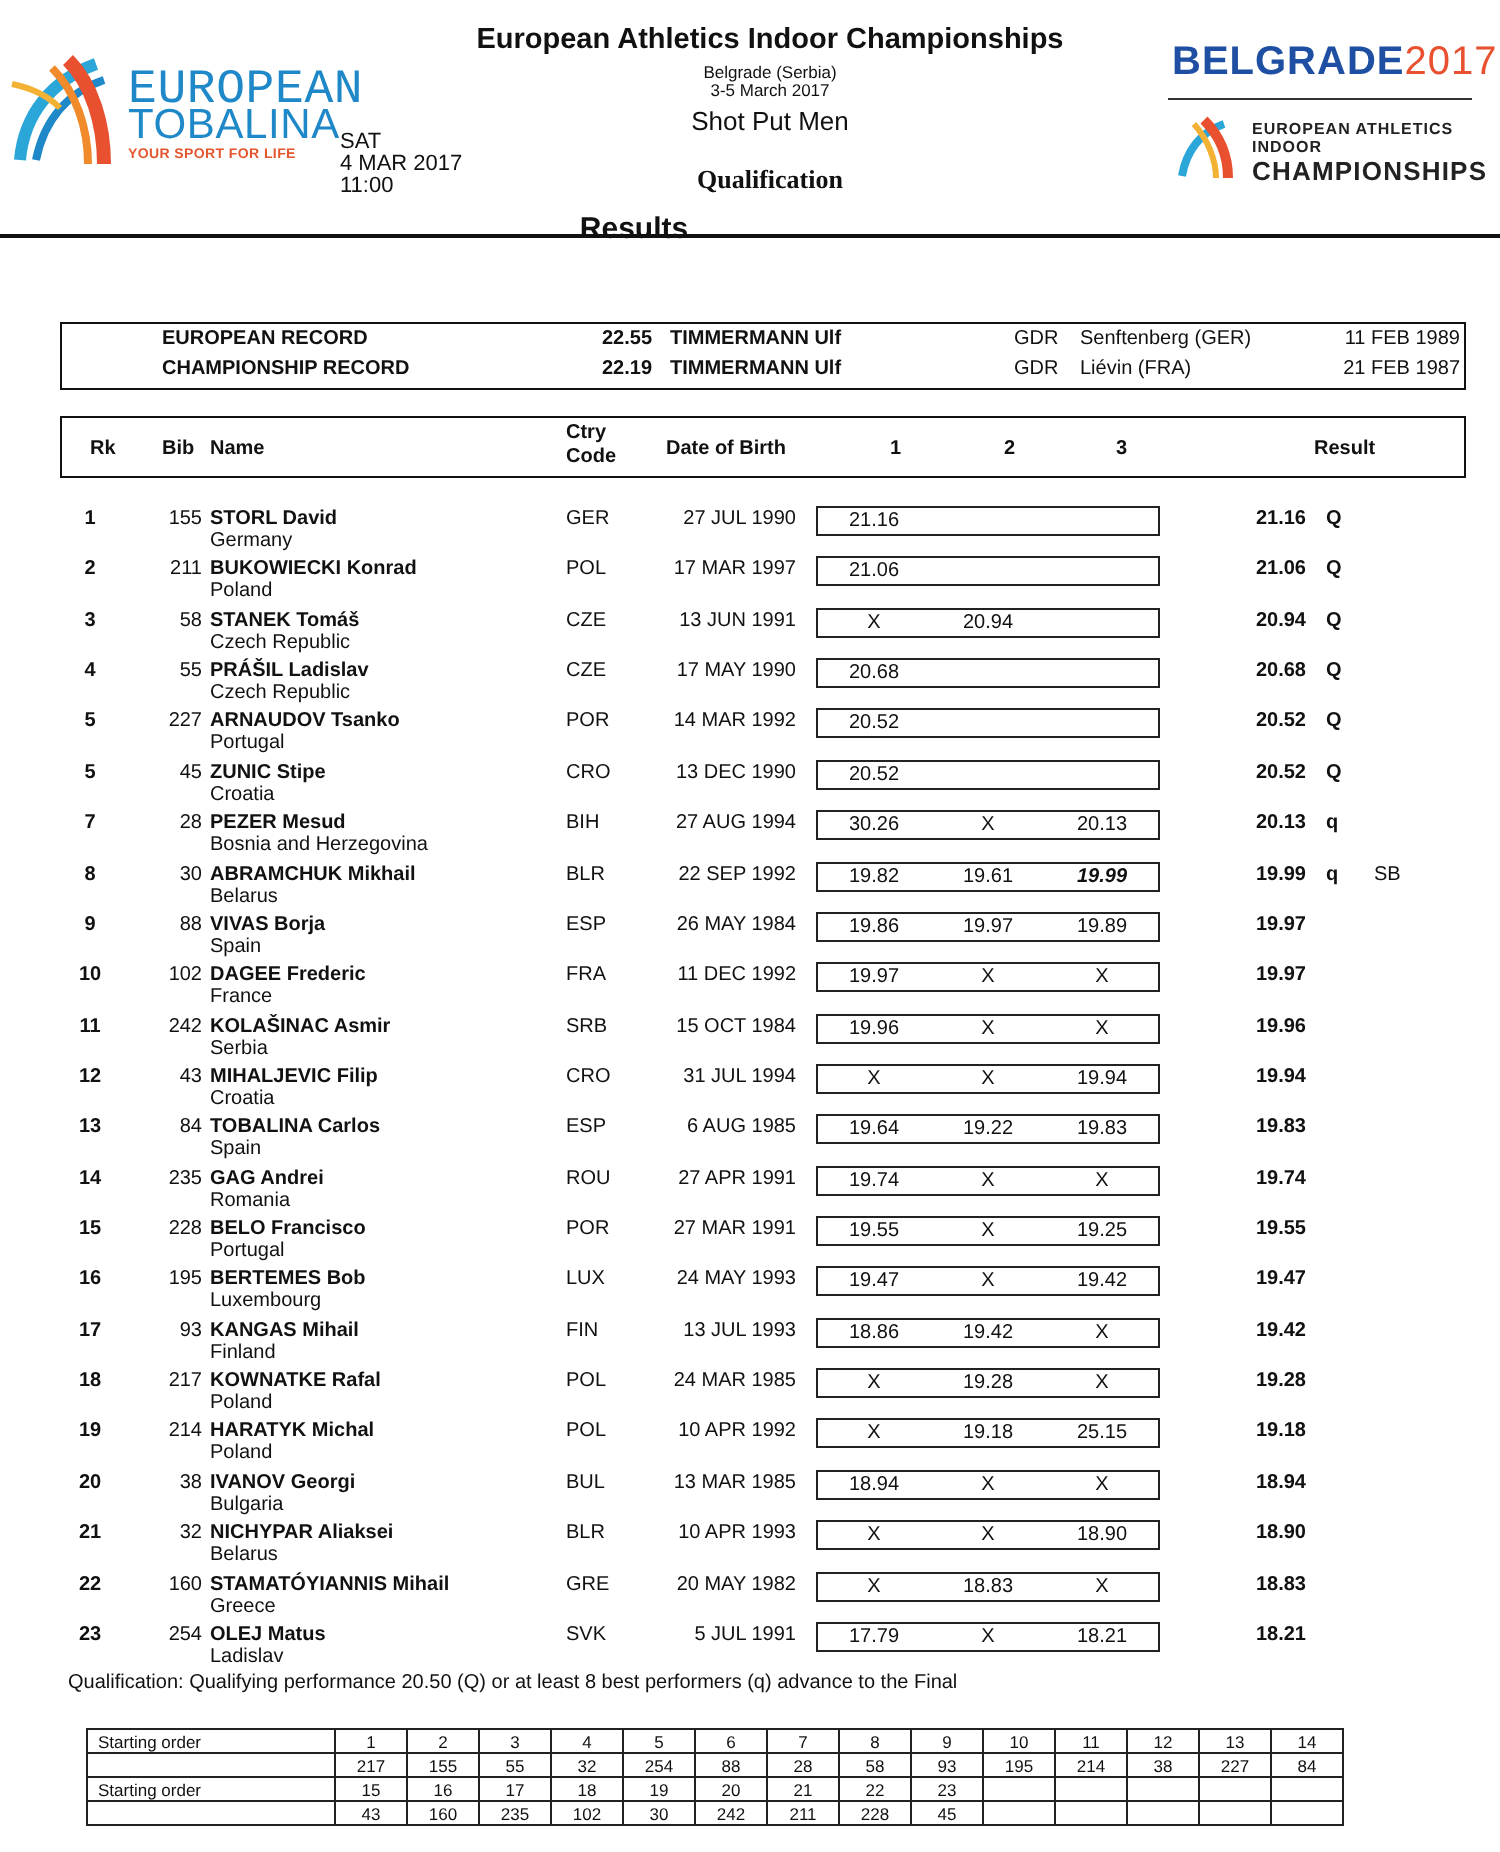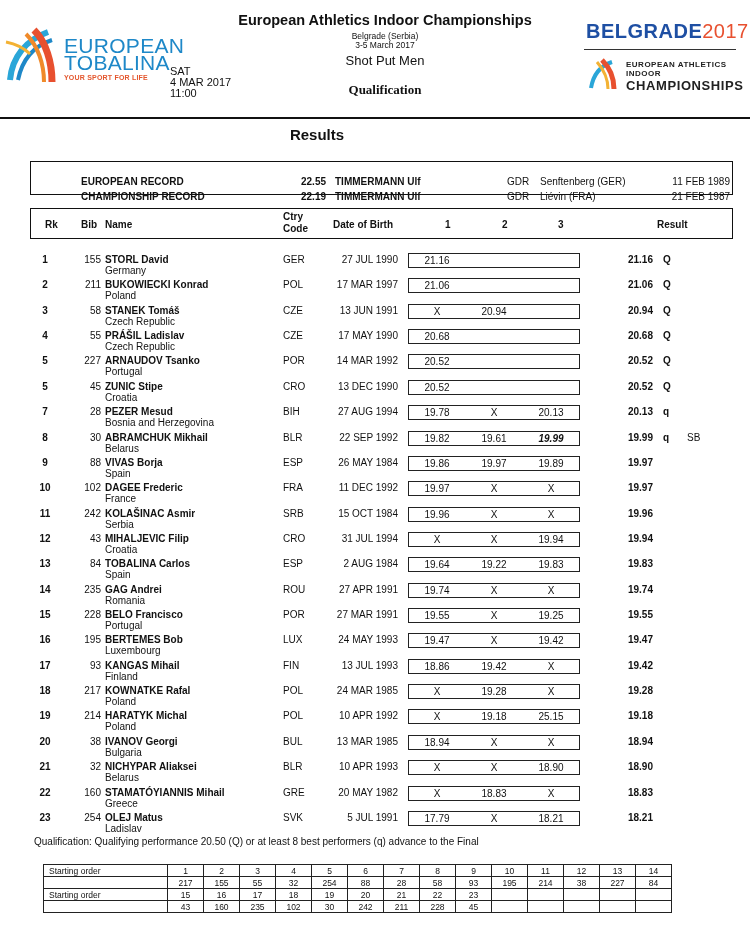--- a/index.html
+++ b/index.html
@@ -1,44 +1,44 @@
 <!DOCTYPE html>
 <html><head>
 <meta charset="utf-8">
 <style>
   html, body { margin:0; padding:0; background:#fff; }
   body { width:750px; height:926px; position:relative; overflow:hidden;
          font-family:"Liberation Sans", sans-serif; color:#111; }
   .abs { position:absolute; }
   
   .logo-ea { left:4px; top:22px; width:165px; height:62px; }
-  .ea-text1 { left:64px; top:36px; font-size:21px; color:#1e88c8; font-weight:normal; letter-spacing:0.3px; line-height:20px; }
+  .ea-text1 { left:64px; top:36px; font-size:24px; color:#1e88c8; font-weight:normal; letter-spacing:0.3px; line-height:20px;font-family:Liberation Mono, monospace; }
   .ea-text2 { left:64px; top:53px; font-size:21px; color:#1e88c8; line-height:20px; letter-spacing:0.3px; }
   .ea-slogan { left:64px; top:74px; font-size:7px; color:#e4572e; font-weight:bold; letter-spacing:0.2px; }
   .dt { left:170px; top:66px; font-size:11px; line-height:11px; }
   .title { left:180px; width:410px; text-align:center; }
   .t1 { top:12px; font-size:14.5px; font-weight:bold; }
   .t2 { top:31px; font-size:8.5px; }
   .t3 { top:40px; font-size:8.5px; }
   .t4 { top:53px; font-size:13px; font-weight:normal; }
   .t5 { top:82px; font-size:13px; font-weight:bold;font-family:Liberation Serif, serif; }
   .belgrade { left:586px; top:20px; font-size:20px; font-weight:bold; color:#1e4fa3; letter-spacing:0.5px; }
   .belgrade .yr { color:#e8502f; font-weight:normal; }
   .bel-line { left:584px; top:49px; width:152px; height:1px; background:#333; }
   .indoor-logo { left:588px; top:56px; width:36px; height:34px; }
   .ind1 { left:626px; top:60px; font-size:8px; font-weight:bold; color:#222; letter-spacing:0.5px; }
   .ind2 { left:626px; top:69px; font-size:8px; font-weight:bold; color:#222; letter-spacing:0.5px; }
   .ind3 { left:626px; top:78px; font-size:13px; font-weight:bold; color:#222; letter-spacing:0.6px; }
   .hr-main { left:0; top:117px; width:750px; height:2px; background:#111; }
-  .results-title { left:0; width:634px; top:126px; text-align:center; font-size:15px; font-weight:bold; }
+  .results-title { left:0; width:634px; top:106px; text-align:center; font-size:15px; font-weight:bold; }
 
   
   .rec-box { left:30px; top:161px; width:703px; height:34px; border:1px solid #111; box-sizing:border-box; }
   .rec-row { position:absolute; left:0; width:100%; height:15px; font-size:10px; }
-  .rec-row span { position:absolute; top:14px; white-space:nowrap;padding-left:48px; }
+  .rec-row span { position:absolute; top:2px; white-space:nowrap;padding-left:48px; }
   .rec-label { left:2px; font-weight:bold; }
   .rec-mark { left:222px; font-weight:bold; }
   .rec-name { left:256px; font-weight:bold; }
   .rec-ctry { left:428px; }
   .rec-place { left:461px; }
   .rec-date { right:2px; }
 
   
   .th-box { left:30px; top:208px; width:703px; height:31px; border:1px solid #111; box-sizing:border-box; font-size:10px; font-weight:bold; }
   .th-box span { position:absolute; white-space:nowrap; }
@@ -237,21 +237,21 @@
       <span class="c-note"></span>
     </div>
     <div class="row" style="top: 403.16px;">
       <span class="c-rk">7</span>
       <span class="c-bib">28</span>
       <span class="c-name">PEZER Mesud</span>
       <span class="c-country">Bosnia and Herzegovina</span>
       <span class="c-ctry">BIH</span>
       <span class="c-dob">27 AUG 1994</span>
       <div class="att-box">
-        <span class="att a1">19.78</span>
+        <span class="att a1">30.26</span>
         <span class="att a2">X</span>
         <span class="att a3">20.13</span>
       </div>
       <span class="c-res">20.13</span>
       <span class="c-q">q</span>
       <span class="c-note"></span>
     </div>
     <div class="row" style="top: 428.52px;">
       <span class="c-rk">8</span>
       <span class="c-bib">30</span>
@@ -331,21 +331,21 @@
       <span class="c-res">19.94</span>
       <span class="c-q"></span>
       <span class="c-note"></span>
     </div>
     <div class="row" style="top: 555.32px;">
       <span class="c-rk">13</span>
       <span class="c-bib">84</span>
       <span class="c-name">TOBALINA Carlos</span>
       <span class="c-country">Spain</span>
       <span class="c-ctry">ESP</span>
-      <span class="c-dob">2 AUG 1984</span>
+      <span class="c-dob">6 AUG 1985</span>
       <div class="att-box">
         <span class="att a1">19.64</span>
         <span class="att a2">19.22</span>
         <span class="att a3">19.83</span>
       </div>
       <span class="c-res">19.83</span>
       <span class="c-q"></span>
       <span class="c-note"></span>
     </div>
     <div class="row" style="top: 580.68px;">

